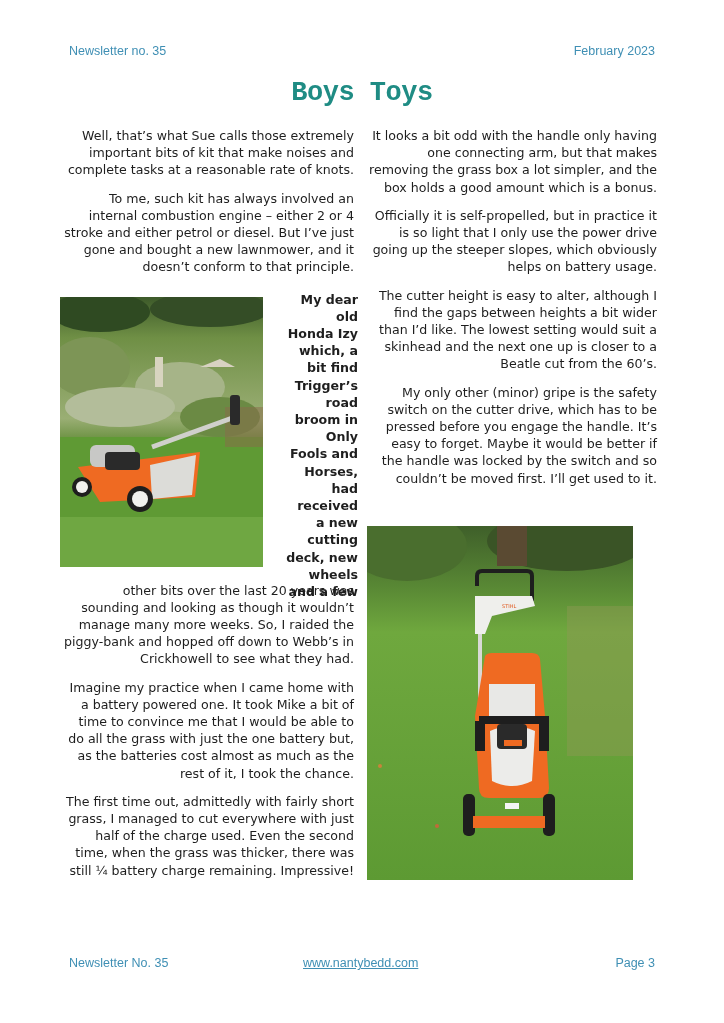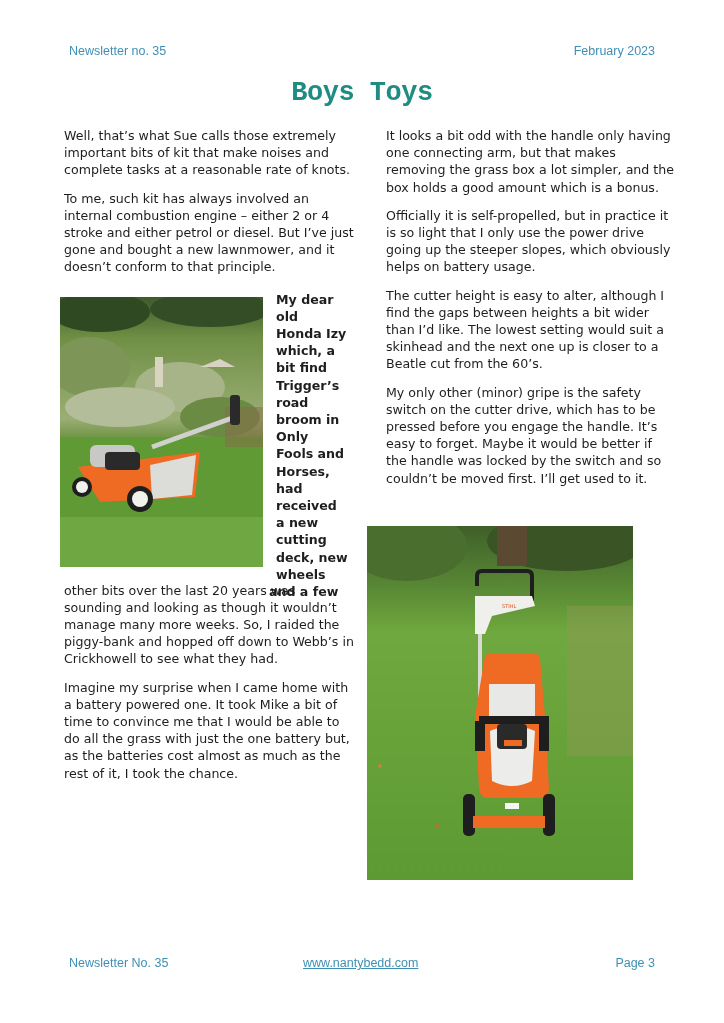--- a/index.html
+++ b/index.html
@@ -4,24 +4,24 @@
 <style>
   html, body { margin:0; padding:0; background:#ffffff; }
   body { width:724px; height:1023px; position:relative; overflow:hidden;
          font-family:"DejaVu Sans", sans-serif; color:#1e1e1e; }
   .hdr { position:absolute; top:44px; font-size:12.5px; color:#3f8fb4; font-family:"Liberation Sans", sans-serif; }
   .hdr.left { left:69px; }
   .hdr.right { right:69px; }
   .title { position:absolute; top:78px; left:0; width:100%; text-align:center;
            font-family:Liberation Mono, monospace; font-weight:bold; font-size:27px;
            color:#1f8c84; letter-spacing:-0.5px; }
-  .col { position:absolute; font-size:12.6px; line-height:17.2px; }
+  .col { position:absolute; font-size:12.6px; line-height:17.2px;text-align:right; }
   .col p { margin:0 0 11px 0; }
   .col1 { left:64px; top:127px; width:290px; }
-  .col2 { left:386px; top:127px; width:290px; }
+  .col2 { left:367px; top:127px; width:290px; }
   .wrap-block { position:relative; height:295px; margin-bottom:0; }
   .photo1 { position:absolute; left:-4px; top:10px; width:203px; height:270px; }
   .wrap-text { position:absolute; left:212px; top:4px; width:82px;font-weight:bold; }
   .wrap-text .last { margin-left:-7px; }
   .after-wrap { margin-top:-6px; }
   .photo2 { position:absolute; left:367px; top:526px; width:266px; height:354px; }
   .ftr { position:absolute; top:956px; font-size:12.5px; color:#3f8fb4; font-family:"Liberation Sans", sans-serif; }
   .ftr.left { left:69px; }
   .ftr.center { left:303px; text-decoration:underline; }
   .ftr.right { right:69px; }
@@ -90,21 +90,22 @@
       <div>had</div>
       <div>received</div>
       <div>a new</div>
       <div>cutting</div>
       <div>deck, new</div>
       <div>wheels</div>
       <div class="last">and a few</div>
     </div>
   </div>
   <p class="after-wrap">other bits over the last 20 years was sounding and looking as though it wouldn’t manage many more weeks.  So, I raided the piggy-bank and hopped off down to Webb’s in Crickhowell to see what they had.</p>
-  <p>Imagine my surprise when I came home with a battery powered one.  It took Mike a bit of time to convince me that I would be able to do all the grass with just the one battery but, as the batteries cost almost as much as the rest of it, I took the chance.</p>
+  <p>Imagine my practice when I came home with a battery powered one.  It took Mike a bit of time to convince me that I would be able to do all the grass with just the one battery but, as the batteries cost almost as much as the rest of it, I took the chance.</p>
+  <p>The first time out, admittedly with fairly short grass, I managed to cut everywhere with just half of the charge used.   Even the second time, when the grass was thicker, there was still ¼ battery charge remaining.    Impressive!</p>
 </div>
 
 <div class="col col2">
   <p>It looks a bit odd with the handle only having one connecting arm, but that makes removing the grass box a lot simpler, and the box holds a good amount which is a bonus.</p>
   <p>Officially it is self-propelled, but in practice it is so light that I only use the power drive going up the steeper slopes, which obviously helps on battery usage.</p>
   <p>The cutter height is easy to alter, although I find the gaps between heights a bit wider than I’d like.  The lowest setting would suit a skinhead and the next one up is closer to a Beatle cut from the 60’s.</p>
   <p>My only other (minor) gripe is the safety switch on the cutter drive, which has to be pressed before you engage the handle.  It’s easy to forget.  Maybe it would be better if the handle was locked by the switch and so couldn’t be moved first.  I’ll get used to it.</p>
 </div>
 
 <div class="photo2">

